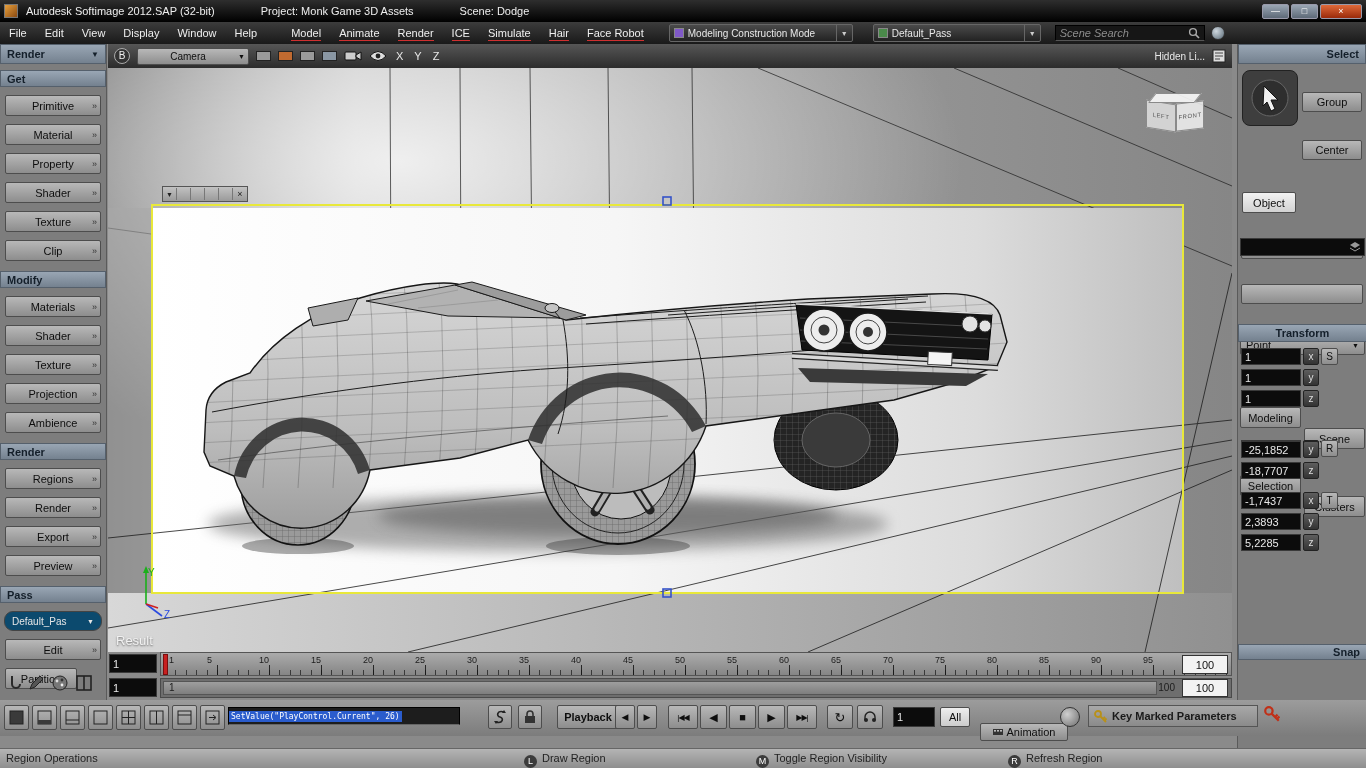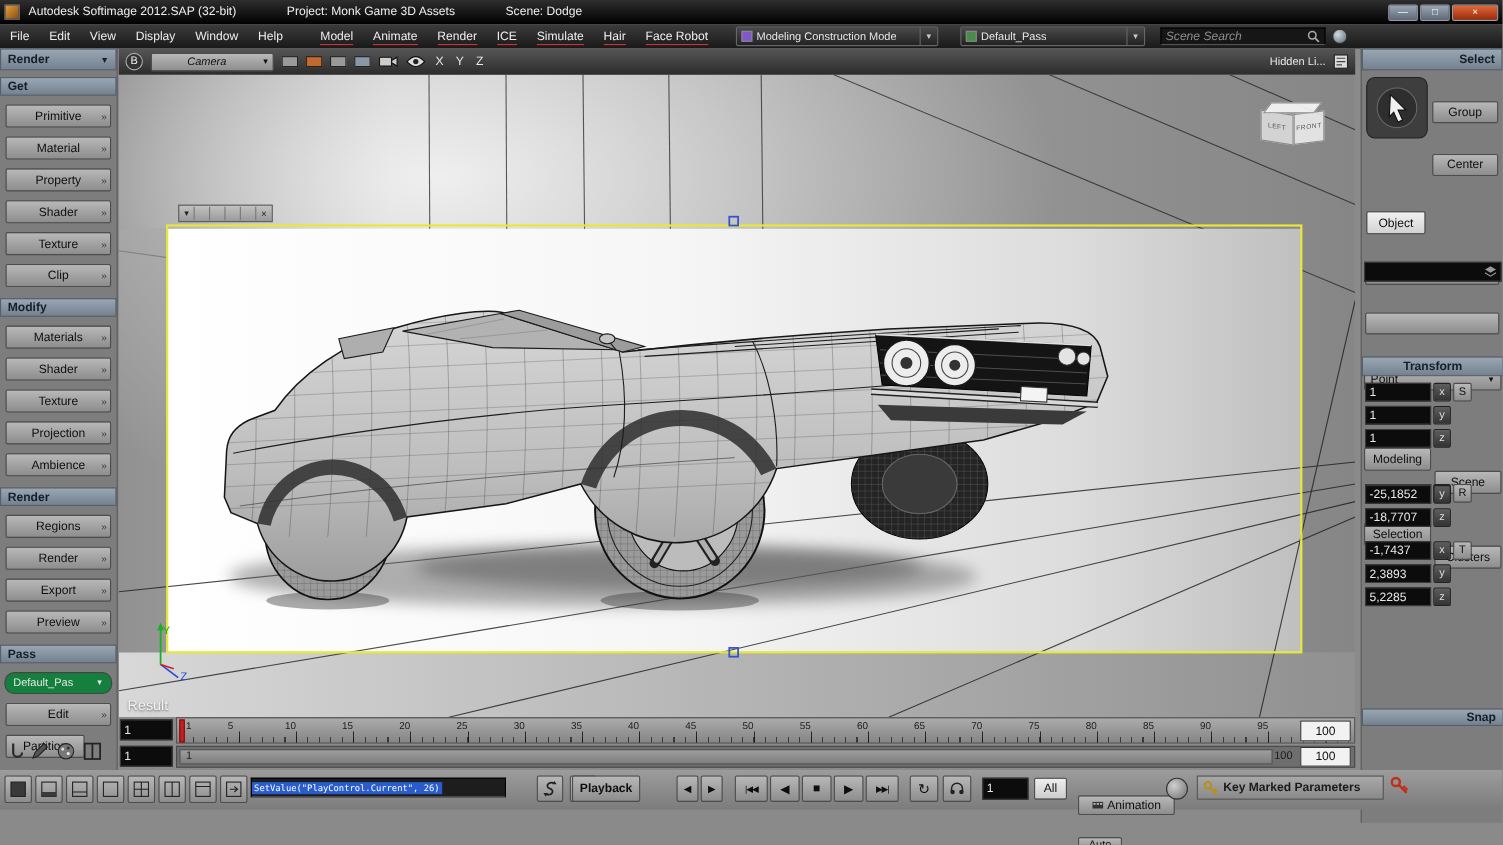--- a/index.html
+++ b/index.html
@@ -25,25 +25,25 @@
 .searchbox{width:150px;height:16px;background:#161616;border:1px solid #000;border-bottom-color:#555;color:#8d8d8d;font-style:italic;display:flex;align-items:center;padding:0 4px;margin-left:14px;}
 
 .btn{background:linear-gradient(#b8b8b8,#8d8d8d);border:1px solid #4d4d4d;border-radius:2px;color:#0e0e0e;display:flex;align-items:center;justify-content:center;font-size:11px;position:relative;}
 .btn.active{background:linear-gradient(#f2f2f2,#d2d2d2);}
 .btn .chev{position:absolute;right:3px;font-size:9px;color:#333;}
 .hdr{background:linear-gradient(#99a6b4,#74818f);border:1px solid #55606c;display:flex;align-items:center;font-weight:bold;color:#141f2a;font-size:11px;padding:0 6px;}
 .blk{background:#0c0c0c;border:1px solid #3a3a3a;color:#e8e8e8;display:flex;align-items:center;padding:0 3px;font-size:11px;}
 
 .leftpanel{position:absolute;left:0;top:44px;width:107px;height:656px;background:#7d7d7d;border-right:1px solid #5a5a5a;}
 .lp-btn{height:21px;margin:8px 5px 0;}
-.passdrop{height:20px;margin:8px 4px 0;background:#15803d;border:1px solid #444;border-radius:9px;color:#e6e6e6;display:flex;align-items:center;justify-content:space-between;padding:0 7px;font-size:10px;}
+.passdrop{height:20px;margin:8px 4px 0;background:#0c4a6e;border:1px solid #444;border-radius:9px;color:#e6e6e6;display:flex;align-items:center;justify-content:space-between;padding:0 7px;font-size:10px;}
 
 .vp-header{position:absolute;left:108px;top:44px;width:1124px;height:24px;background:linear-gradient(#565656,#2c2c2c);display:flex;align-items:center;gap:7px;padding:0 6px;color:#ddd;}
 .vp-b{width:16px;height:16px;border:1px solid #aaa;border-radius:50%;text-align:center;line-height:14px;font-size:10px;color:#eee;background:#333;}
-.vp-cam{width:112px;height:17px;font-size:10px;font-style:italic;}
+.vp-cam{width:112px;height:17px;font-size:10px;}
 .vp-sw{width:15px;height:10px;border:1px solid #222;}
 .vp-xyz{font-size:11px;color:#e8e8e8;padding:0 2px;}
 .vp-canvas{position:absolute;left:108px;top:68px;width:1124px;height:584px;overflow:hidden;background:#8e8e8e;}
 .result-label{position:absolute;left:8px;bottom:4px;color:#f2f2f2;font-size:13px;text-shadow:0 1px 2px #0008;}
 .region-toolbar{position:absolute;left:54px;top:118px;height:16px;display:flex;align-items:center;background:linear-gradient(#c2c2c2,#9a9a9a);border:1px solid #555;font-size:9px;color:#222;}
 .rt-cell{width:14px;height:12px;border-right:1px solid #777;display:flex;align-items:center;justify-content:center;}
 .viewcube{position:absolute;left:1036px;top:24px;width:70px;height:56px;}
 .vc-face{position:absolute;border:1px solid #8a8a8a;color:#555;font-size:6px;display:flex;align-items:center;justify-content:center;letter-spacing:.5px;}
 
 .rightpanel{position:absolute;left:1237px;top:44px;width:129px;height:704px;background:#7d7d7d;border-left:1px solid #5a5a5a;}
@@ -682,21 +682,21 @@
           <path d="M11 1 l2 3 -4 0z" fill="#222"></path>
           <path d="M3 15 l-2-3 4 0z" fill="#222"></path>
         </svg>
     </div>
     <div class="btn pb-btn" style="left:518px;width:24px;">
       <svg width="12" height="14" viewBox="0 0 12 14">
           <rect x="1" y="6" width="10" height="7" fill="#333"></rect>
           <path d="M3 6 V4 a3 3 0 0 1 6 0 V6" fill="none" stroke="#333" stroke-width="1.6"></path>
         </svg>
     </div>
-    <div class="btn pb-btn" style="left:520px;width:62px;font-weight:bold;">Playback</div>
+    <div class="btn pb-btn" style="left:557px;width:62px;font-weight:bold;">Playback</div>
     <div class="btn pb-btn" style="left:615px;width:20px;font-size:9px;">◀</div>
     <div class="btn pb-btn" style="left:637px;width:20px;font-size:9px;">▶</div>
     <div class="btn pb-btn" style="left:668px;width:30px;font-size:8px;letter-spacing:-1px;">|◀◀</div>
     <div class="btn pb-btn" style="left:700px;width:27px;">◀</div>
     <div class="btn pb-btn" style="left:729px;width:27px;">■</div>
     <div class="btn pb-btn" style="left:758px;width:27px;">▶</div>
     <div class="btn pb-btn" style="left:787px;width:30px;font-size:8px;letter-spacing:-1px;">▶▶|</div>
     <div class="btn pb-btn" style="left:827px;width:26px;font-size:13px;">↻</div>
     <div class="btn pb-btn" style="left:857px;width:26px;">
       <svg width="14" height="12" viewBox="0 0 14 12">
@@ -729,14 +729,20 @@
       <span>Key Marked Parameters</span>
     </div>
     <div class="abs" style="left:1264px;top:6px;">
       <svg width="16" height="16" viewBox="0 0 13 13">
           <circle cx="4" cy="4" r="3" fill="none" stroke="#c03018" stroke-width="1.8"></circle>
           <path d="M6 6 L12 12 M9 9 l2-2 M10.5 10.5 l2-2" stroke="#c03018" stroke-width="1.8"></path>
         </svg>
     </div>
   </div>
 
+  <div class="statusbar">
+    <span class="hint" style="left:6px">Region Operations</span>
+    <span class="hint" style="left:524px"><span class="badge">L</span><span>Draw Region</span></span>
+    <span class="hint" style="left:756px"><span class="badge">M</span><span>Toggle Region Visibility</span></span>
+    <span class="hint" style="left:1008px"><span class="badge">R</span><span>Refresh Region</span></span>
+  </div>
 
 </div>
 
 </body></html>

